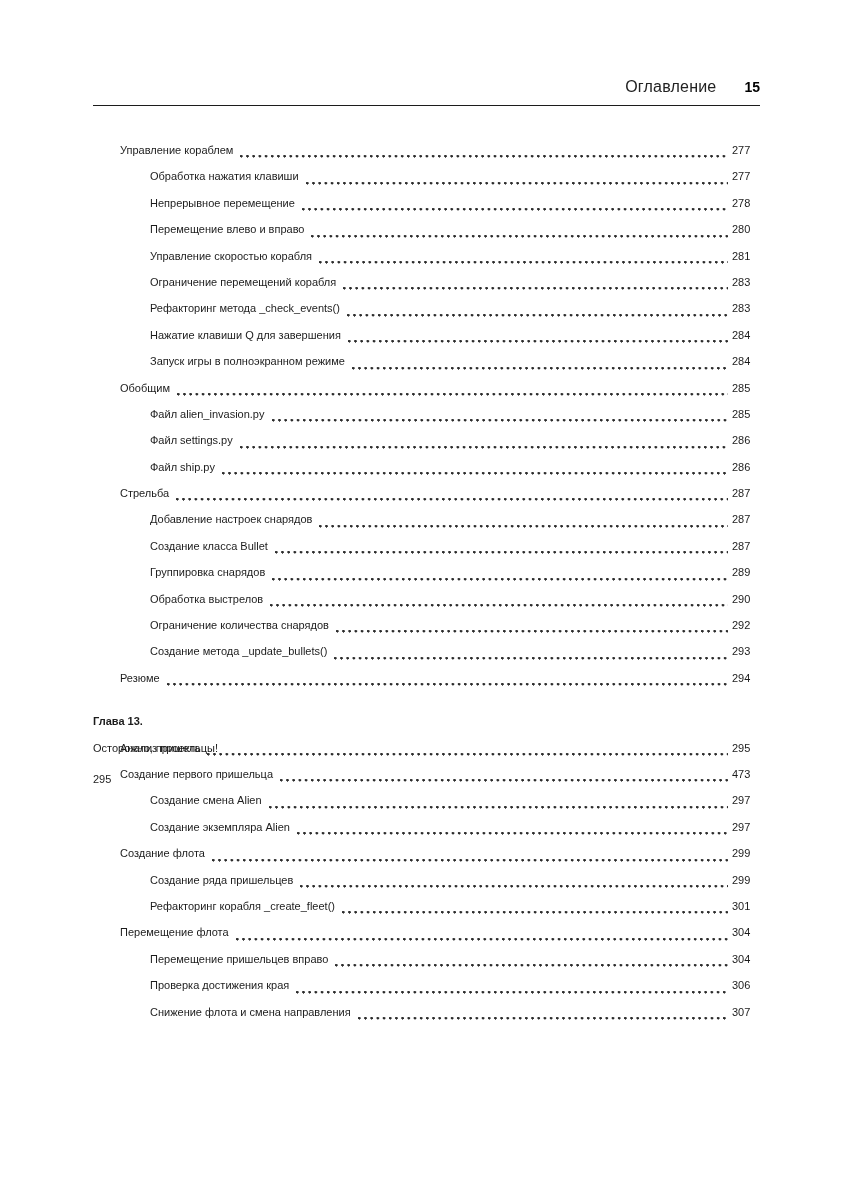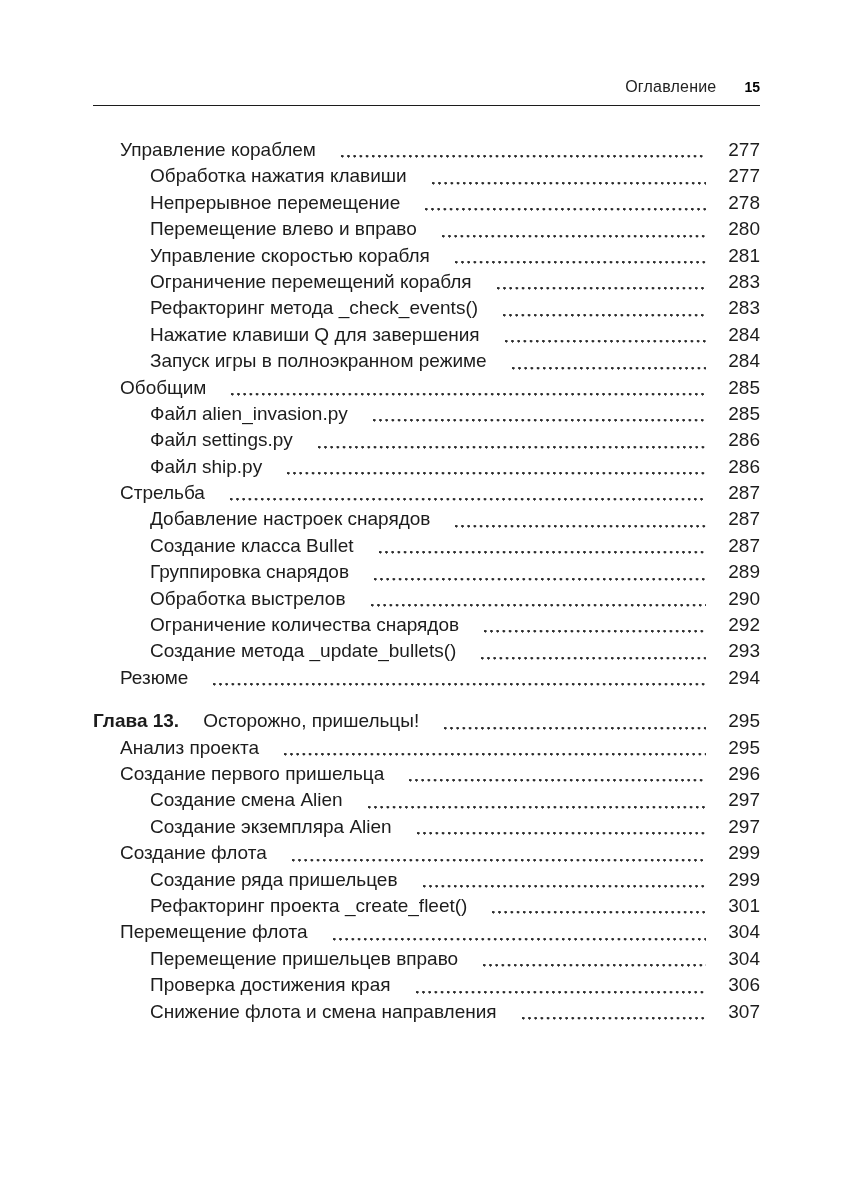--- a/index.html
+++ b/index.html
@@ -40,29 +40,28 @@
     color: #000000;
   }
   
   .toc-list {
     margin-top: 31px;
   }
   .toc-entry {
     display: flex;
     align-items: baseline;
     height: 26.4px;
-    font-size: 19px;
+    font-size: 11px;
     line-height: 26.4px;
     color: #1c1c1c;
-    gap: 18px;
   }
   .toc-entry.gap-before {
     margin-top: 17px;
   }
-  .toc-entry.lvl-0 { padding-left: 0; }
+  .toc-entry.lvl-0 { padding-left: 0; flex-direction: column; }
   .toc-entry.lvl-1 { padding-left: 27px; }
   .toc-entry.lvl-2 { padding-left: 57px; }
   .toc-entry .prefix {
     font-weight: bold;
     white-space: nowrap;
     margin-right: 6px;
   }
   .toc-entry .prefix:empty { display: none; }
   .toc-entry .label {
     white-space: nowrap;
@@ -231,21 +230,21 @@
         <div class="toc-entry lvl-1">
 
     <span class="label">Анализ проекта</span>
     <span class="leader"></span>
     <span class="page-num">295</span>
   </div>
         <div class="toc-entry lvl-1">
 
     <span class="label">Создание первого пришельца</span>
     <span class="leader"></span>
-    <span class="page-num">296</span>
+    <span class="page-num">473</span>
   </div>
         <div class="toc-entry lvl-2">
 
     <span class="label">Создание смена Alien</span>
     <span class="leader"></span>
     <span class="page-num">297</span>
   </div>
         <div class="toc-entry lvl-2">
 
     <span class="label">Создание экземпляра Alien</span>
@@ -259,21 +258,21 @@
     <span class="page-num">299</span>
   </div>
         <div class="toc-entry lvl-2">
 
     <span class="label">Создание ряда пришельцев</span>
     <span class="leader"></span>
     <span class="page-num">299</span>
   </div>
         <div class="toc-entry lvl-2">
 
-    <span class="label">Рефакторинг проекта _create_fleet()</span>
+    <span class="label">Рефакторинг корабля _create_fleet()</span>
     <span class="leader"></span>
     <span class="page-num">301</span>
   </div>
         <div class="toc-entry lvl-1">
 
     <span class="label">Перемещение флота</span>
     <span class="leader"></span>
     <span class="page-num">304</span>
   </div>
         <div class="toc-entry lvl-2">

